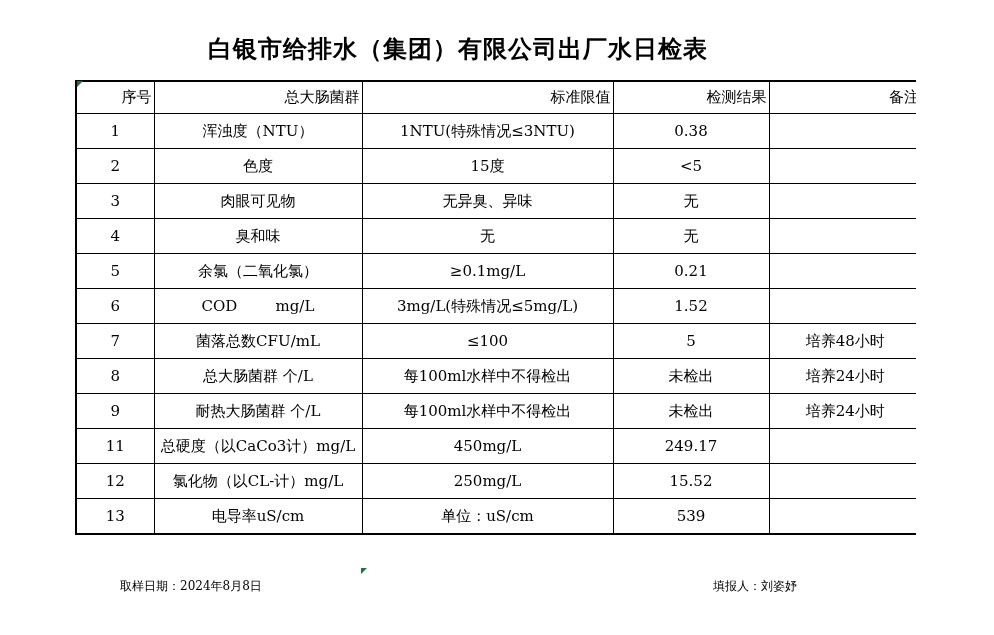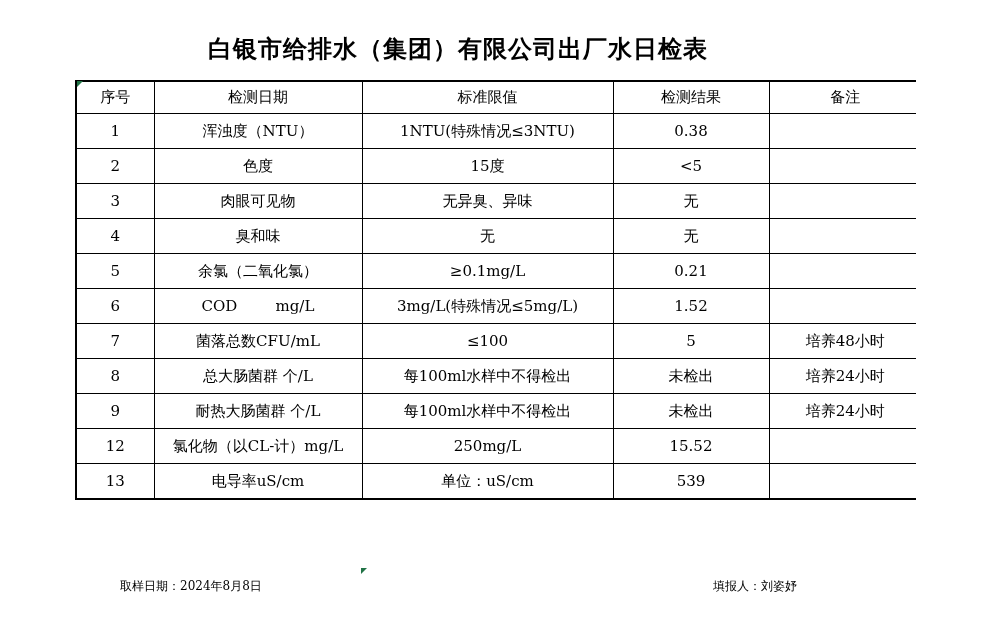--- a/index.html
+++ b/index.html
@@ -45,21 +45,21 @@
   table.inspection-table td {
     border: 1px solid #000000;
     text-align: center;
     vertical-align: middle;
     font-size: 15px;
     font-weight: normal;
     padding: 0 2px;
     white-space: pre;
     overflow: visible;
   }
-  table.inspection-table th { height: 31px; }
+  table.inspection-table th { height: 31px; text-align: right; }
   table.inspection-table td { height: 34px; }
   .corner-marker {
     position: absolute;
     width: 0;
     height: 0;
     border-top: 6px solid #217346;
     border-right: 6px solid transparent;
   }
   #marker-top    { left: 77px;  top: 81px;  }
   #marker-bottom { left: 361px; top: 568px; }
@@ -87,21 +87,21 @@
     <colgroup>
       <col class="col-index">
       <col class="col-item">
       <col class="col-limit">
       <col class="col-result">
       <col class="col-remark">
     </colgroup>
     <thead>
       <tr class="header-row">
         <th>序号</th>
-        <th>检测日期</th>
+        <th>总大肠菌群</th>
         <th>标准限值</th>
         <th>检测结果</th>
         <th>备注</th>
       </tr>
     </thead>
     <tbody id="table-body">
         <tr>
           <td>1</td>
           <td>浑浊度（NTU）</td>
           <td>1NTU(特殊情况≤3NTU)</td>
@@ -158,20 +158,27 @@
           <td>培养24小时</td>
         </tr>
         <tr>
           <td>9</td>
           <td>耐热大肠菌群 个/L</td>
           <td>每100ml水样中不得检出</td>
           <td>未检出</td>
           <td>培养24小时</td>
         </tr>
         <tr>
+          <td>11</td>
+          <td>总硬度（以CaCo3计）mg/L</td>
+          <td>450mg/L</td>
+          <td>249.17</td>
+          <td></td>
+        </tr>
+        <tr>
           <td>12</td>
           <td>氯化物（以CL-计）mg/L</td>
           <td>250mg/L</td>
           <td>15.52</td>
           <td></td>
         </tr>
         <tr>
           <td>13</td>
           <td>电导率uS/cm</td>
           <td>单位：uS/cm</td>

